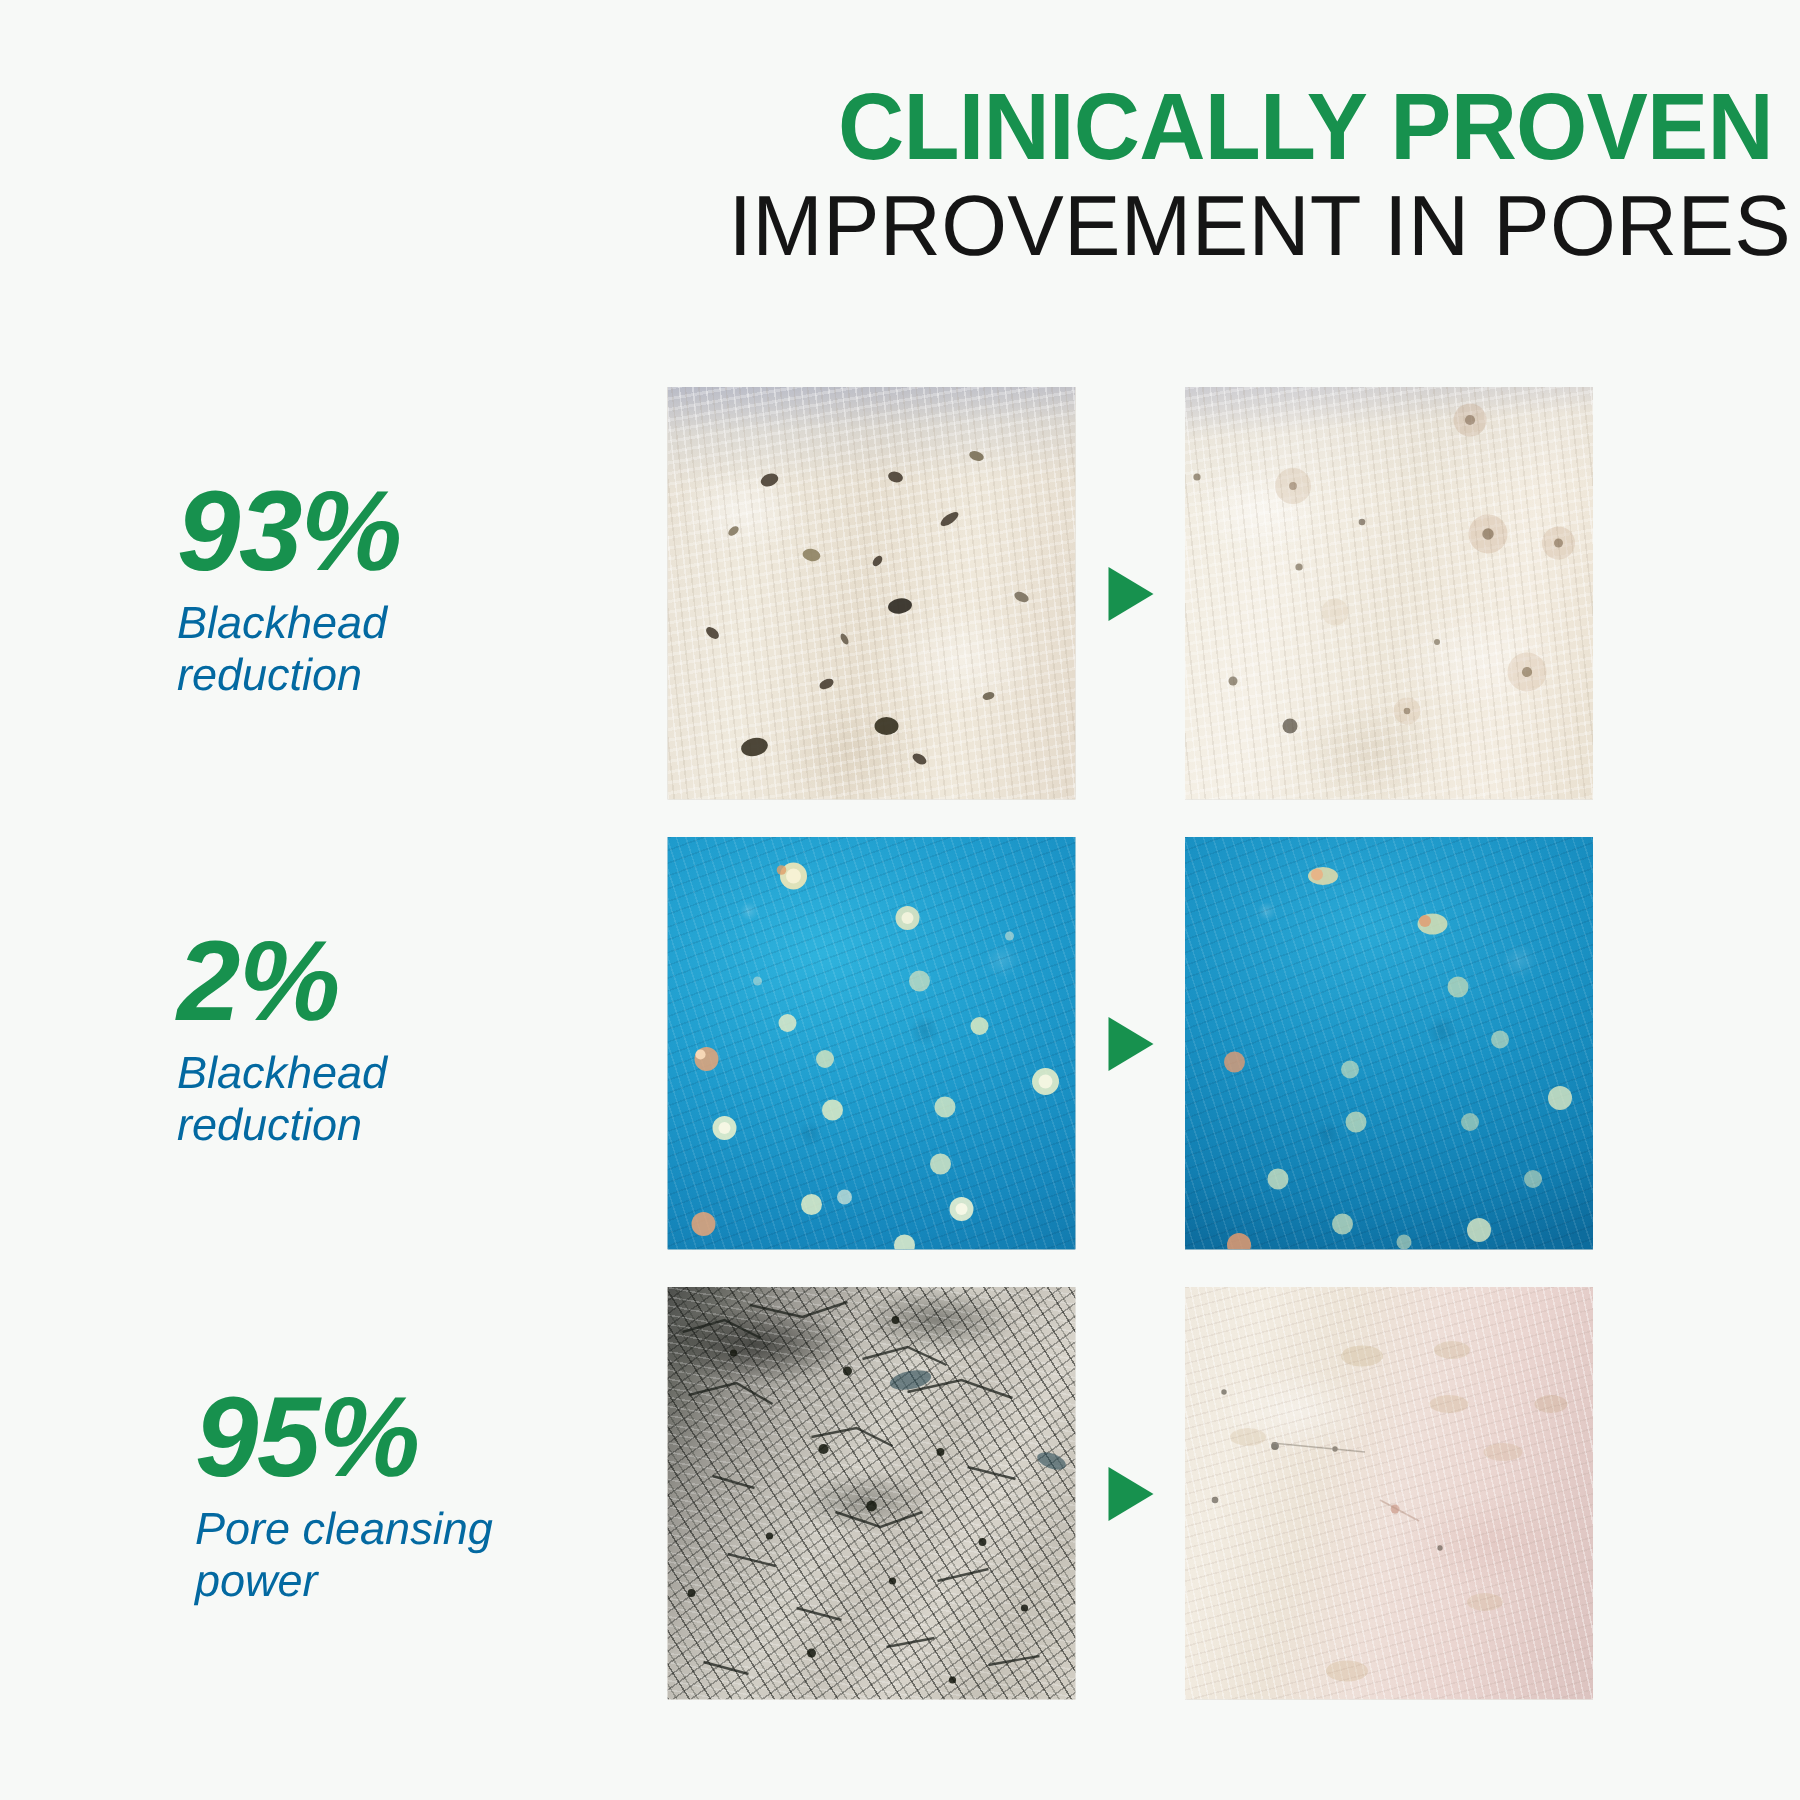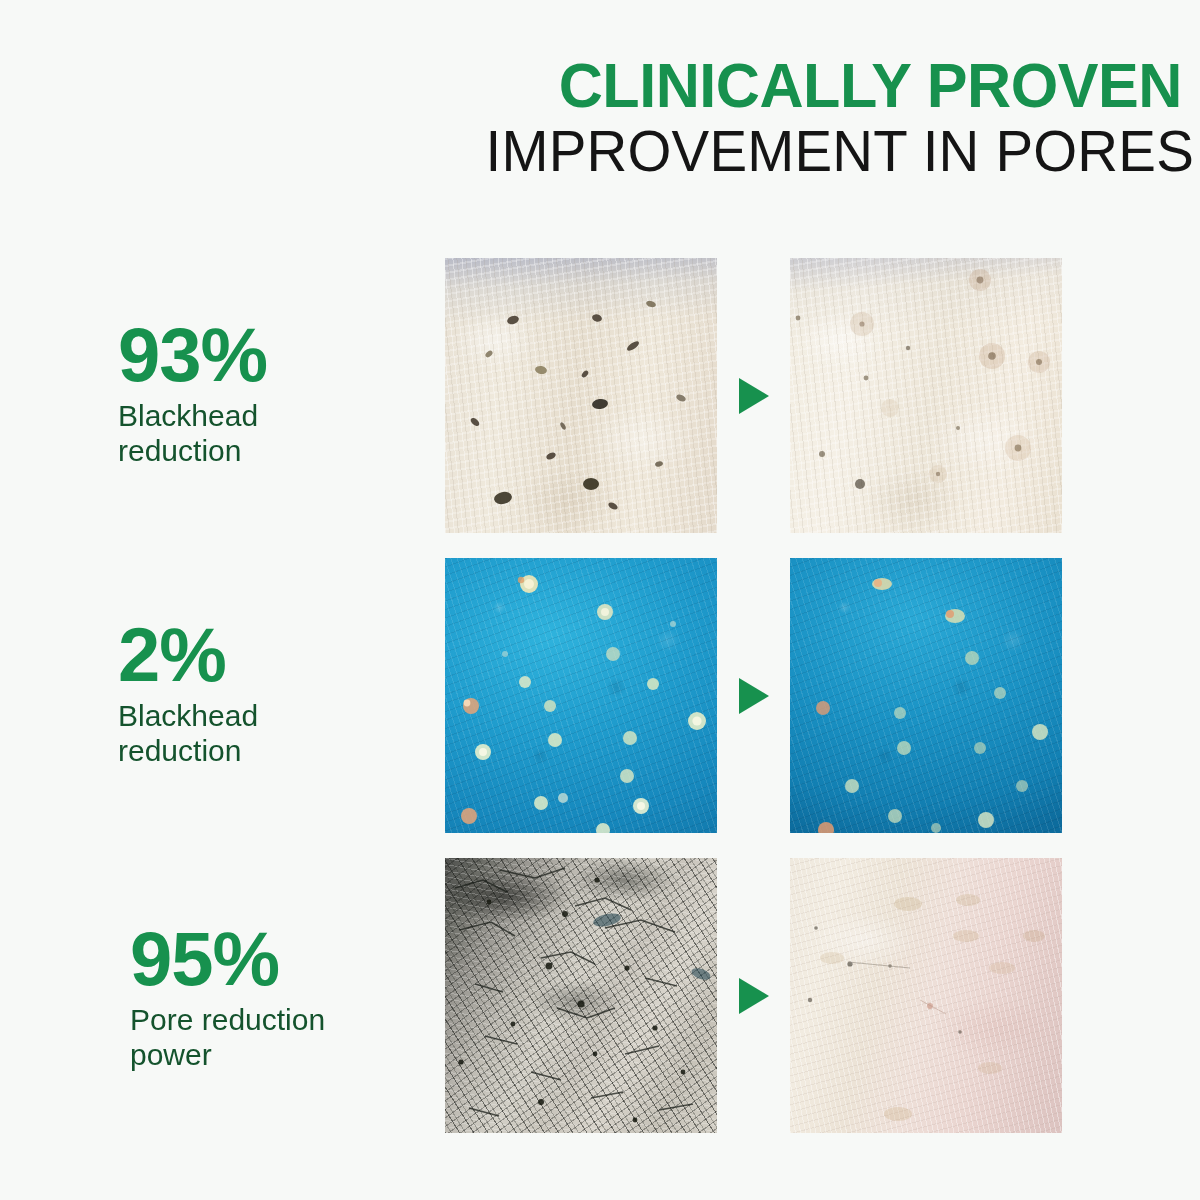--- a/index.html
+++ b/index.html
@@ -63,37 +63,38 @@
     position: relative;
     height: 275px;
     margin-bottom: 25px;
   }
 
   
   .stat-block {
     position: absolute;
     left: 118px;
     width: 300px;
+    font-style: italic;
   }
 
   .stat-percent {
     font-family: "Liberation Sans", sans-serif;
     font-weight: bold;
     font-size: 76px;
     line-height: 78px;
     color: #17914e;
     letter-spacing: -1px;
   }
 
   .stat-label {
     font-family: "Liberation Sans", sans-serif;
     font-weight: normal;
     font-size: 30px;
     line-height: 35px;
-    color: #14532d;
+    color: #0369a1;
     margin-top: 4px;
     max-width: 248px;
   }
 
   
   .pair {
     position: absolute;
     left: 445px;
     top: 0;
     width: 620px;
@@ -409,21 +410,21 @@
         </div>
       </div>
 
     </div>
   </div>
 
   <div class="stat-row">
 
     <div class="stat-block" style="top:62px;margin-left:12px;">
       <div class="stat-percent">95%</div>
-      <div class="stat-label">Pore reduction power</div>
+      <div class="stat-label">Pore cleansing power</div>
     </div>
 
     <div class="pair">
 
       <div class="photo before">
         <div class="tex dirt-base"></div>
         <div class="tex dirt-specks"></div>
         <div class="spots">
           <svg viewBox="0 0 272 275" preserveAspectRatio="none">
             <g stroke="#1b1f1a" stroke-width="1.6" fill="none" opacity="0.75">

